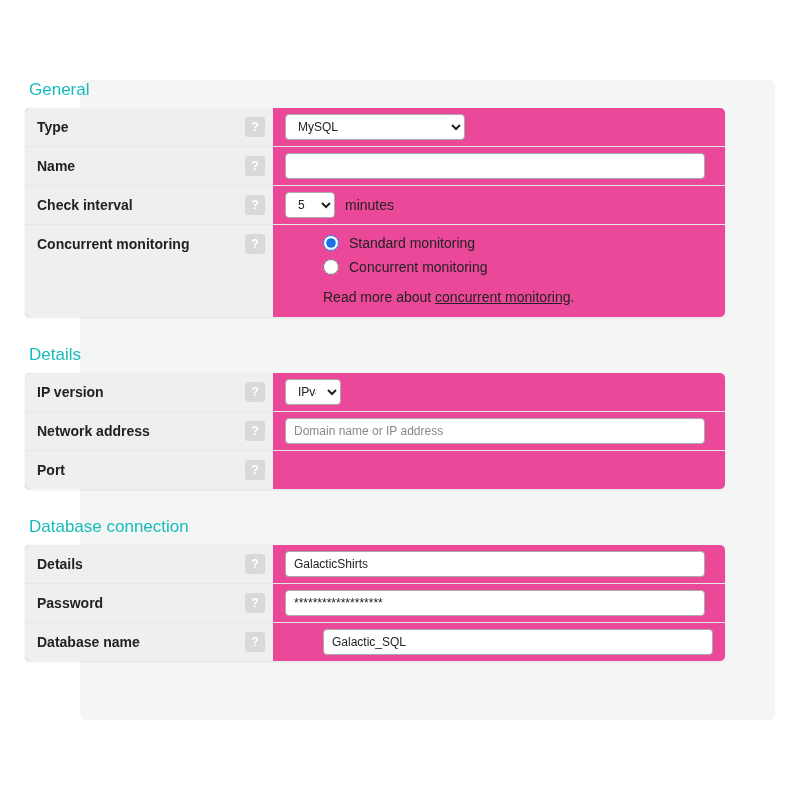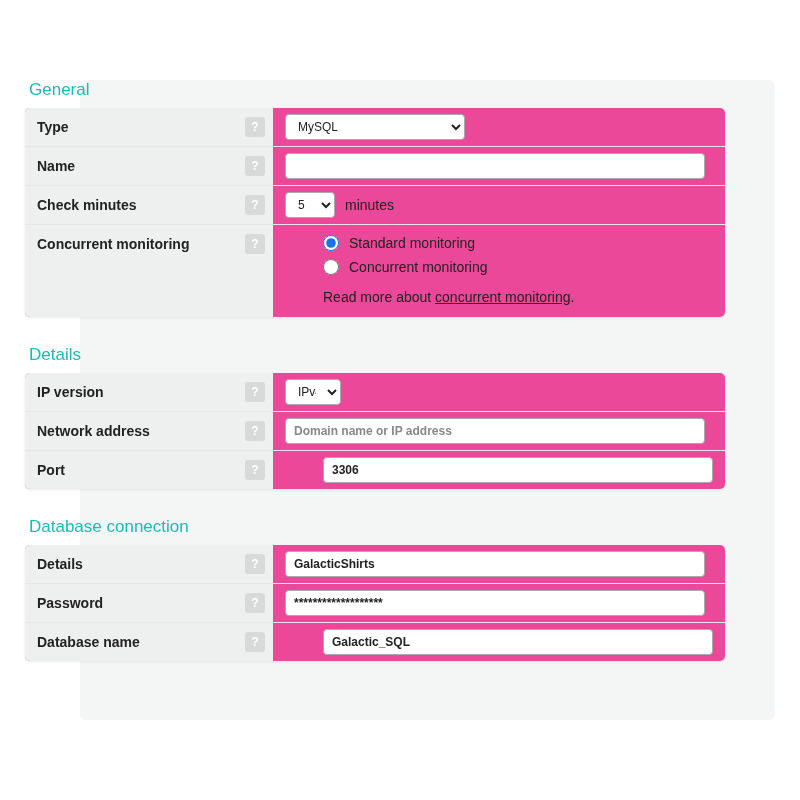--- a/index.html
+++ b/index.html
@@ -89,21 +89,21 @@
   }
   select, input[type="text"], input[type="password"] {
     border: 1px solid #aaa;
     border-radius: 4px;
     padding: 4px 8px;
     font-size: 12px;
     height: 26px;
     background: #fff;
     color: #222;
   }
-  input[type="text"], input[type="password"] { width: 100%; max-width: 420px; font-weight: bold; }
+  input[type="text"], input[type="password"] { width: 100%; max-width: 420px; }
   input::placeholder { color: #888; }
   select.small { width: 50px; }
   select.med { width: 180px; }
   .radio-block {
     display: flex;
     flex-direction: column;
     gap: 8px;
     padding: 4px 0 6px 0;
     width: 100%;
   }
@@ -159,21 +159,21 @@
           <span class="label-text">Name</span>
           <span class="help">?</span>
         </div>
         <div class="value-cell">
           <input type="text" value="" style="">
         </div>
       </div>
 
       <div class="row">
         <div class="label-cell">
-          <span class="label-text">Check minutes</span>
+          <span class="label-text">Check interval</span>
           <span class="help">?</span>
         </div>
         <div class="value-cell">
           <select class="small">
             <option>5</option>
           </select>
           <span class="unit">minutes</span>
         </div>
       </div>
 
@@ -226,23 +226,20 @@
         <div class="value-cell">
           <input type="text" placeholder="Domain name or IP address" style="">
         </div>
       </div>
 
       <div class="row">
         <div class="label-cell">
           <span class="label-text">Port</span>
           <span class="help">?</span>
         </div>
-        <div class="value-cell">
-          <input type="text" class="port-input" value="3306" style="">
-        </div>
       </div>
 
     </div>
   </div>
 
   <div class="section">
     <div class="section-title">Database connection</div>
     <div class="card">
 
       <div class="row">

